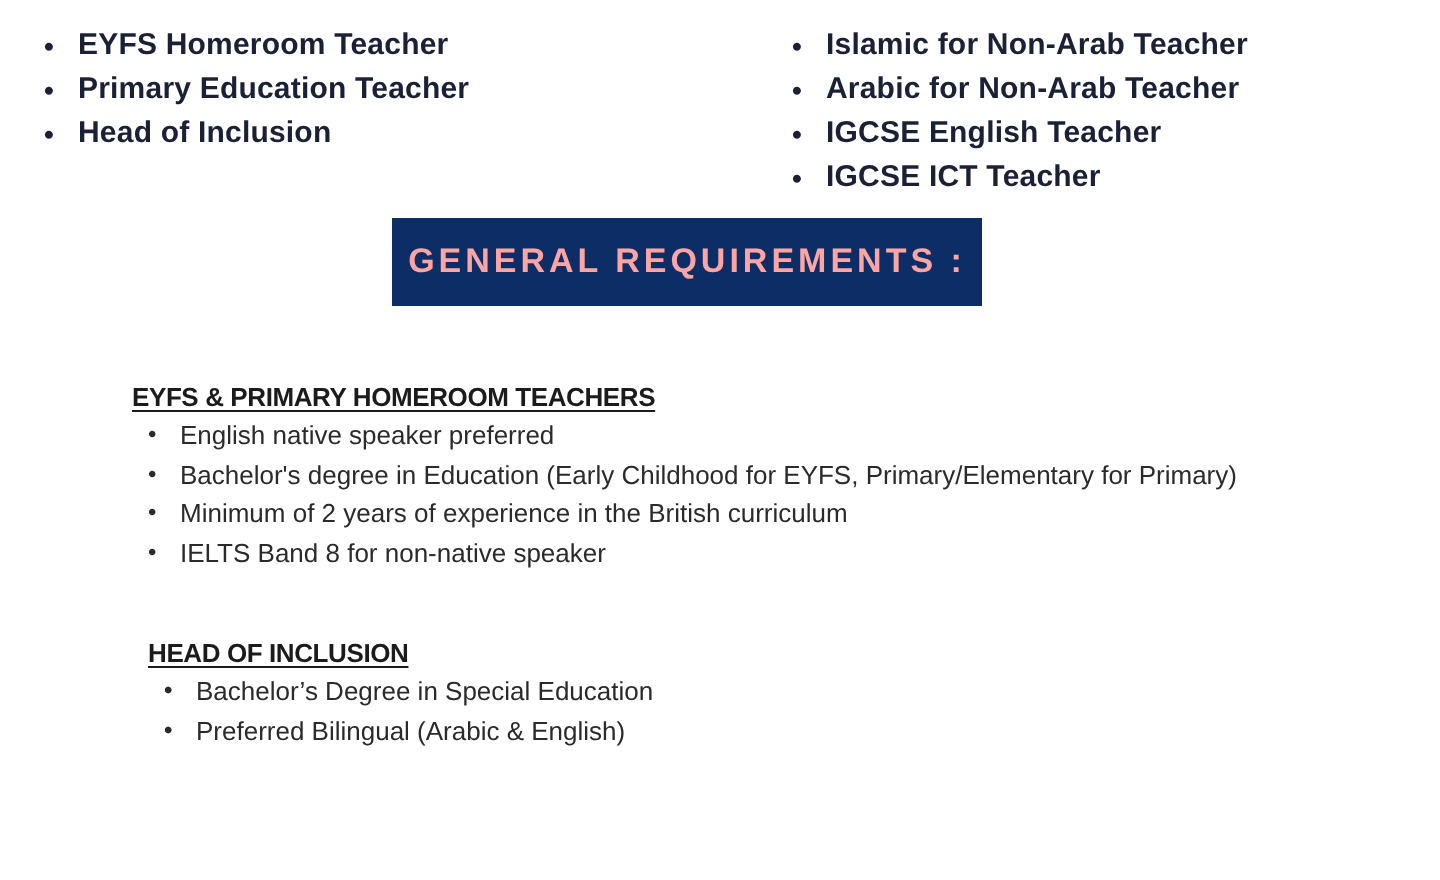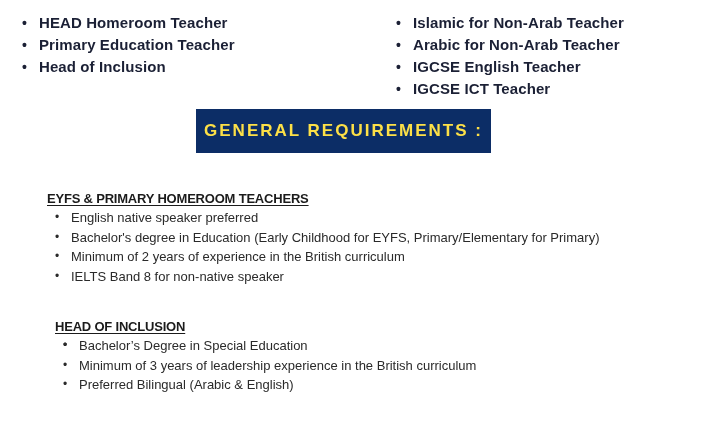--- a/index.html
+++ b/index.html
@@ -13,45 +13,45 @@
     .pos-col.right { left: 396px; top: 12px; }
     .pos-item {
       position: relative; padding-left: 17px; height: 22px; line-height: 22px;
       font-weight: bold; font-size: 15px; color: #1b2035; letter-spacing: 0.1px; white-space: nowrap;
     }
     .pos-item .bullet {
       position: absolute; left: 0; top: 0; font-size: 14px; color: #1b2035;
     }
     .banner {
       position: absolute; left: 196px; top: 109px; width: 295px; height: 44px;
-      background: #0c2d66; color: #fde047; display: flex; align-items: center; justify-content: center;
+      background: #0c2d66; color: #fca5a5; display: flex; align-items: center; justify-content: center;
       font-weight: bold; font-size: 17px; letter-spacing: 2px; white-space: nowrap;
     }
-    .section { position: absolute; }
+    .section { position: absolute; margin-left: 19px; }
     .section.eyfs { left: 47px; top: 190px; }
     .section.inclusion { left: 55px; top: 318px; }
     .section-title {
       font-weight: bold; font-size: 13px; color: #1b1b1b; text-decoration: underline;
       text-underline-offset: 2px; line-height: 18px; white-space: nowrap; letter-spacing: -0.2px;
     }
     .req-list { list-style: none; margin: 0; padding: 0; }
     .req-item {
       position: relative; padding-left: 24px; font-size: 13px; color: #2a2a2a;
       line-height: 19.5px; white-space: nowrap;
     }
     .req-item .bullet { position: absolute; left: 8px; top: 0; font-size: 12px; color: #2a2a2a; }
   </style>
 </head>
 <body>
 
 <div class="positions">
   <ul class="pos-col left">
     <li class="pos-item">
       <span class="bullet">•</span>
-      <span>HEAD Homeroom Teacher</span>
+      <span>EYFS Homeroom Teacher</span>
     </li>
     <li class="pos-item">
       <span class="bullet">•</span>
       <span>Primary Education Teacher</span>
     </li>
     <li class="pos-item">
       <span class="bullet">•</span>
       <span>Head of Inclusion</span>
     </li>
   </ul>
@@ -106,20 +106,19 @@
   <ul class="req-list">
     <li class="req-item">
       <span class="bullet">•</span>
     </li>
     <li class="req-item">
       <span class="bullet">•</span>
       <span>Bachelor’s Degree in Special Education</span>
     </li>
     <li class="req-item">
       <span class="bullet">•</span>
-      <span>Minimum of 3 years of leadership experience in the British curriculum</span>
     </li>
     <li class="req-item">
       <span class="bullet">•</span>
       <span>Preferred Bilingual (Arabic &amp; English)</span>
     </li>
   </ul>
 </div>
 
 </body></html>

